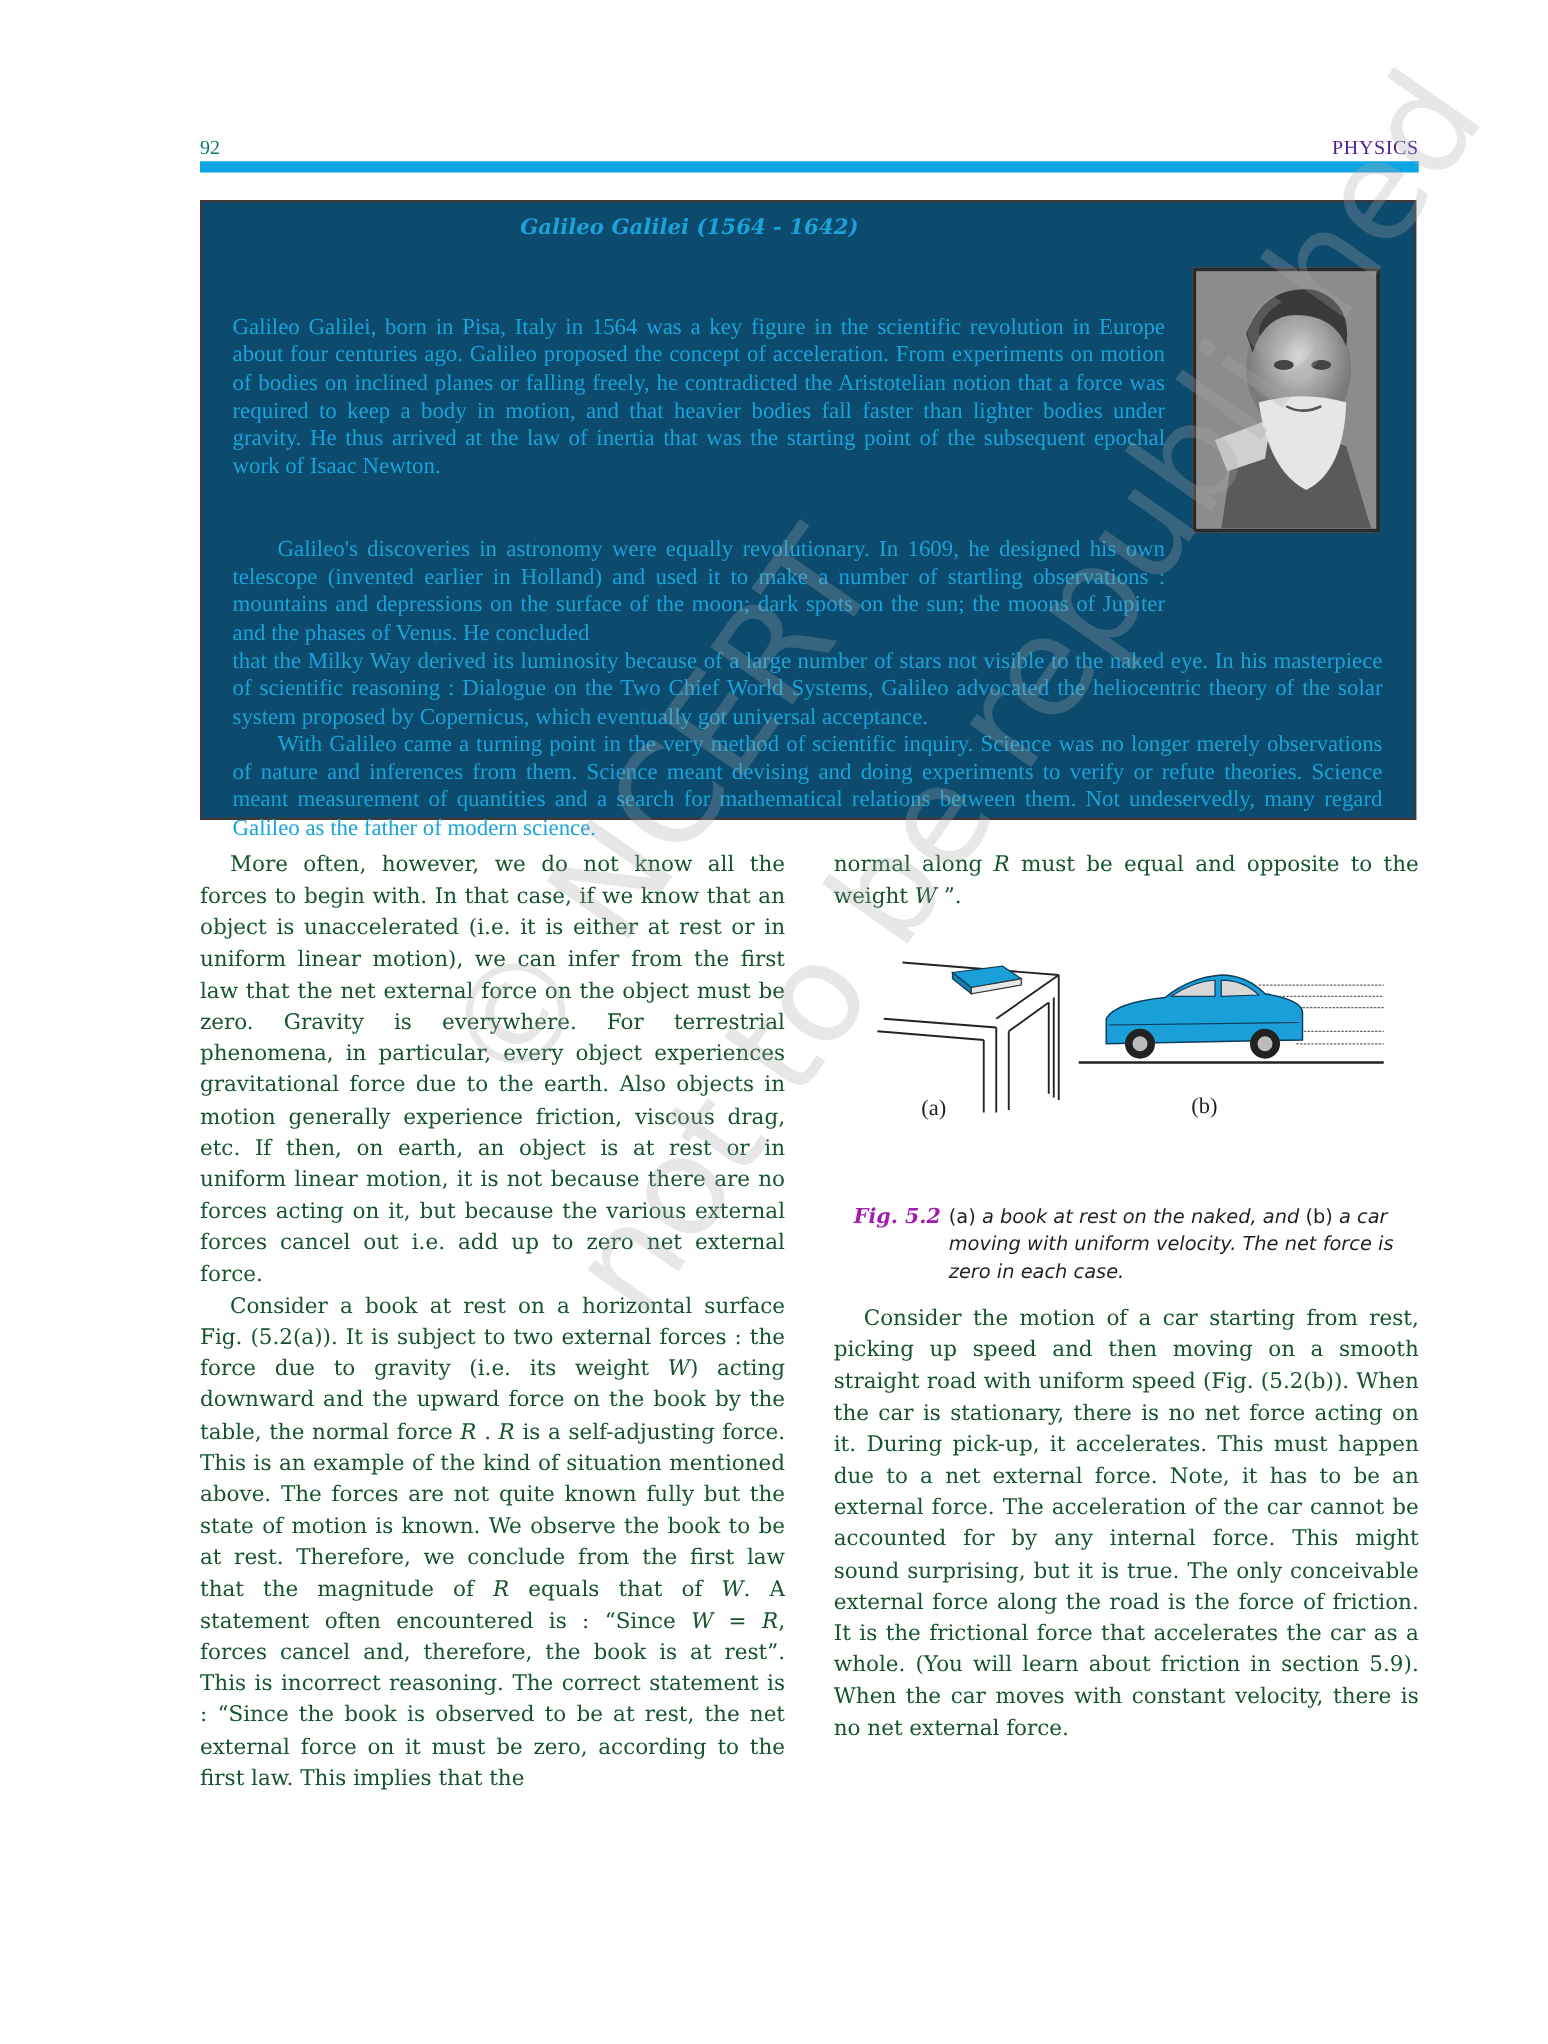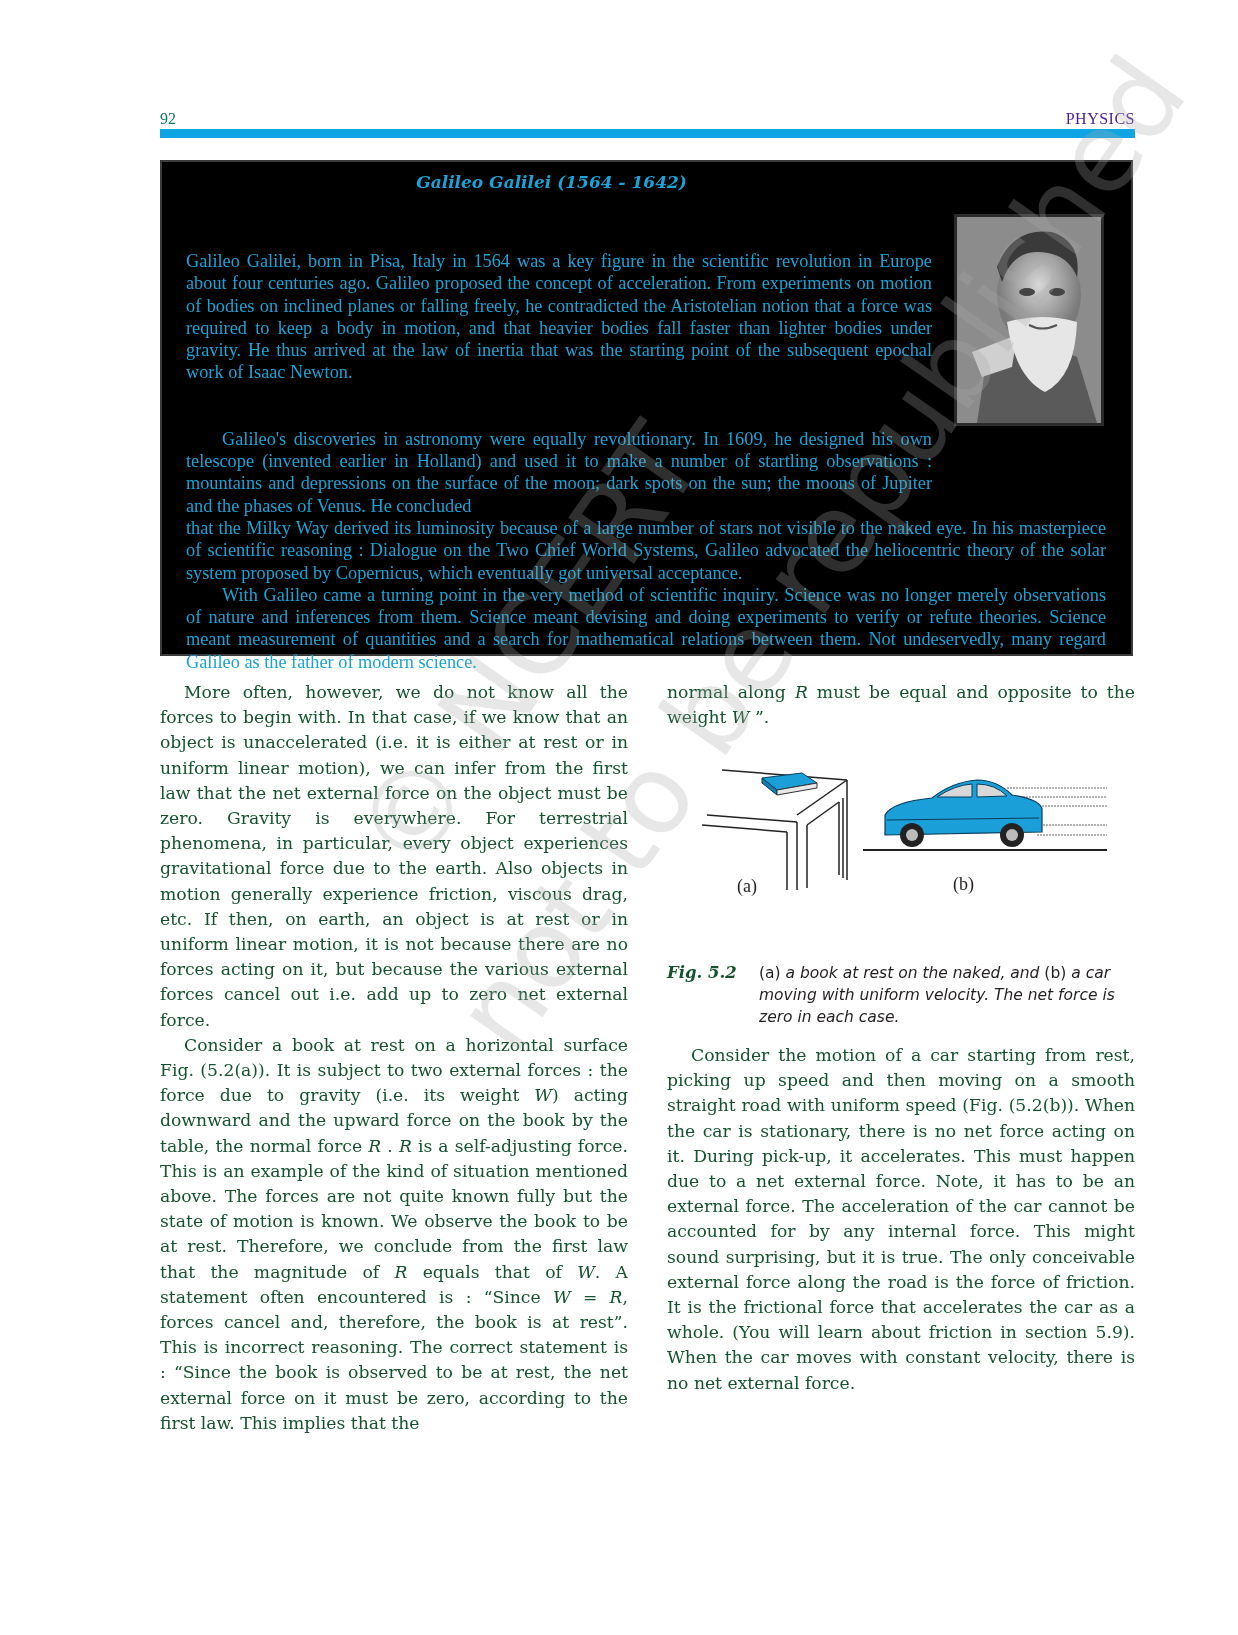--- a/index.html
+++ b/index.html
@@ -4,21 +4,21 @@
   <style>
     html, body { margin: 0; padding: 0; background: #ffffff; }
     body { width: 1238px; height: 1635px; position: relative; overflow: hidden;
            font-family: "DejaVu Serif", "Liberation Serif", serif; color: #231f20; }
     .page-num { position: absolute; left: 160px; top: 110px; font-size: 16px; color: #0f766e;
                 font-family: "Liberation Serif", serif; }
     .running-head { position: absolute; right: 103px; top: 110px; font-size: 16px; color: #4c1d95;
                     font-family: "Liberation Serif", serif; letter-spacing: 0.5px; }
     .rule { position: absolute; left: 160px; top: 129px; width: 975px; height: 9px; background: #0ea5e4; }
     .box { position: absolute; left: 160px; top: 160px; width: 973px; height: 496px;
-           background: #000000; border: 2px solid #3a3a3a; box-sizing: border-box; }
+           background: #0c4a6e; border: 2px solid #3a3a3a; box-sizing: border-box; }
     .box-title { position: absolute; left: 0; width: 100%; top: 10px; text-align: center; padding-right: 190px; box-sizing: border-box;
                  font-style: italic; font-weight: bold; color: #1aa3d6; font-size: 17px;
                  font-family: "DejaVu Serif", serif; }
     .portrait { position: absolute; left: 792px; top: 52px; width: 150px; height: 212px;
                 border: 3px solid #2a2a2a; box-sizing: border-box; background: #8a8a8a; overflow: hidden; }
     .box-text { position: absolute; left: 24px; top: 44px; width: 920px; color: #1aa3d6;
                 font-family: "Liberation Serif", serif; font-size: 18.3px; line-height: 22.3px; text-align: justify; }
     .box-text p { margin: 0; }
     .box-text p.indent { text-indent: 36px; }
     .box-text .narrow { width: 746px; margin-top: 44px; }
@@ -26,22 +26,22 @@
            text-align: justify; color: #14532d; }
     .col p { margin: 0; }
     .col p.indent { text-indent: 24px; }
     .col-left { left: 160px; top: 680px; width: 468px; }
     .col-right-top { left: 667px; top: 680px; width: 468px; }
     .col-right-bottom { left: 667px; top: 1043px; width: 468px; }
     .figure { position: absolute; left: 667px; top: 740px; width: 468px; height: 190px; }
     .fig-label { position: absolute; font-family: "Liberation Serif", serif; font-size: 18px; color: #231f20; }
     .caption { position: absolute; left: 667px; top: 962px; width: 468px; font-family: "DejaVu Sans", sans-serif;
                font-size: 15.5px; line-height: 22px; color: #231f20; }
-    .caption .fig-no { position: absolute; left: 0; top: 0; font-family: "DejaVu Serif", serif; font-weight: bold;
-                       font-style: italic; color: #14532d; font-size: 16.5px; }
+    .caption .fig-no { position: absolute; left: 16px; top: 0; font-family: "DejaVu Serif", serif; font-weight: bold;
+                       font-style: italic; color: #a21caf; font-size: 16.5px; }
     .caption .fig-text { position: absolute; left: 92px; top: 0; width: 376px; font-style: italic; }
     .caption .fig-text .up { font-style: normal; }
     .watermark { position: absolute; pointer-events: none; font-family: "DejaVu Sans", sans-serif; color: rgba(170,170,170,0.28); }
     .wm1 { left: 330px; top: 820px; font-size: 110px; transform: rotate(-55deg); transform-origin: left top; white-space: nowrap; }
     .wm2 { left: 430px; top: 1000px; font-size: 110px; transform: rotate(-55deg); transform-origin: left top; white-space: nowrap; }
     i.v { font-style: italic; }
   </style>
 </head>
 <body>
 

